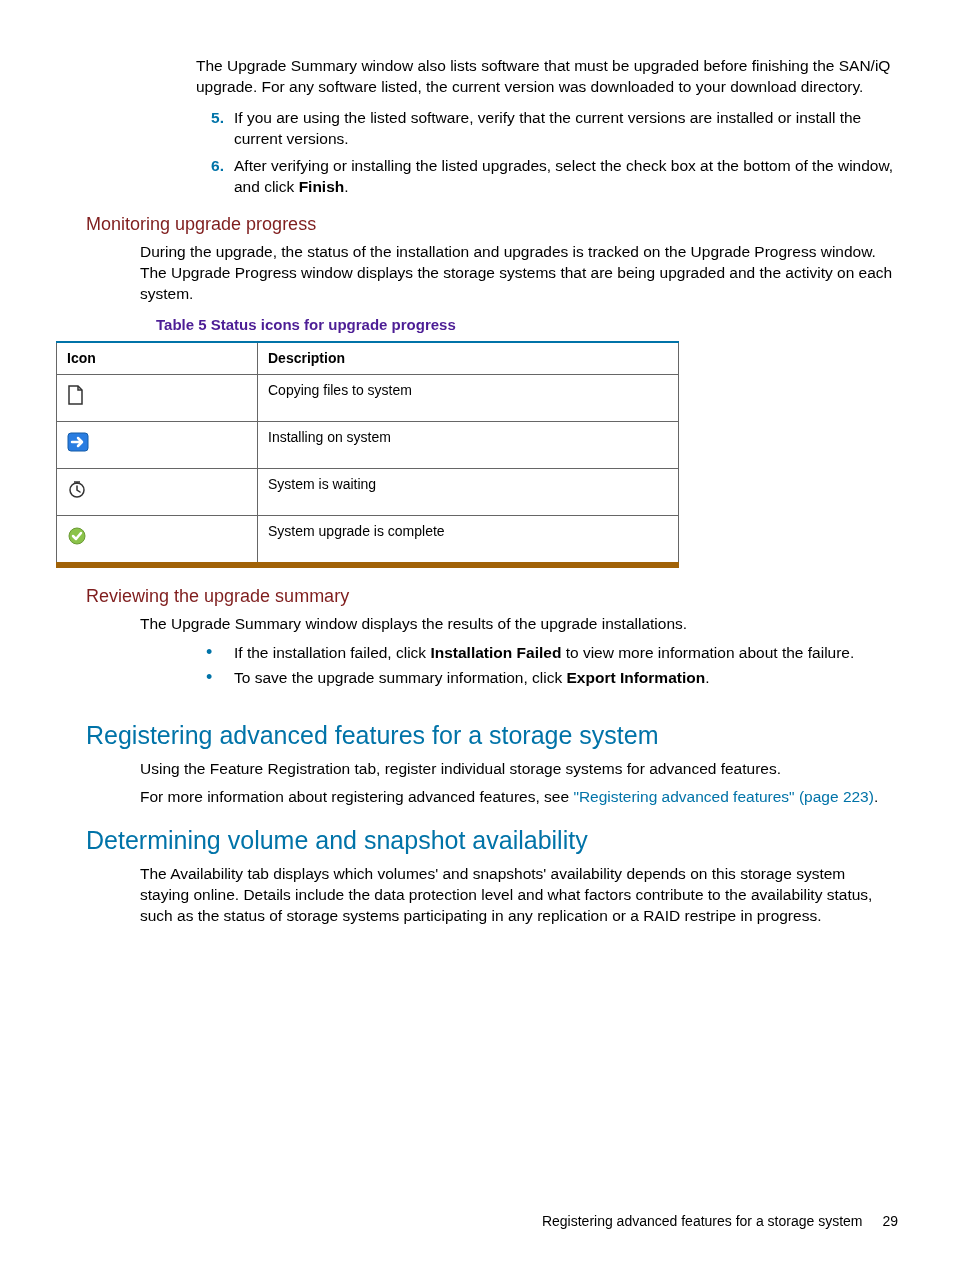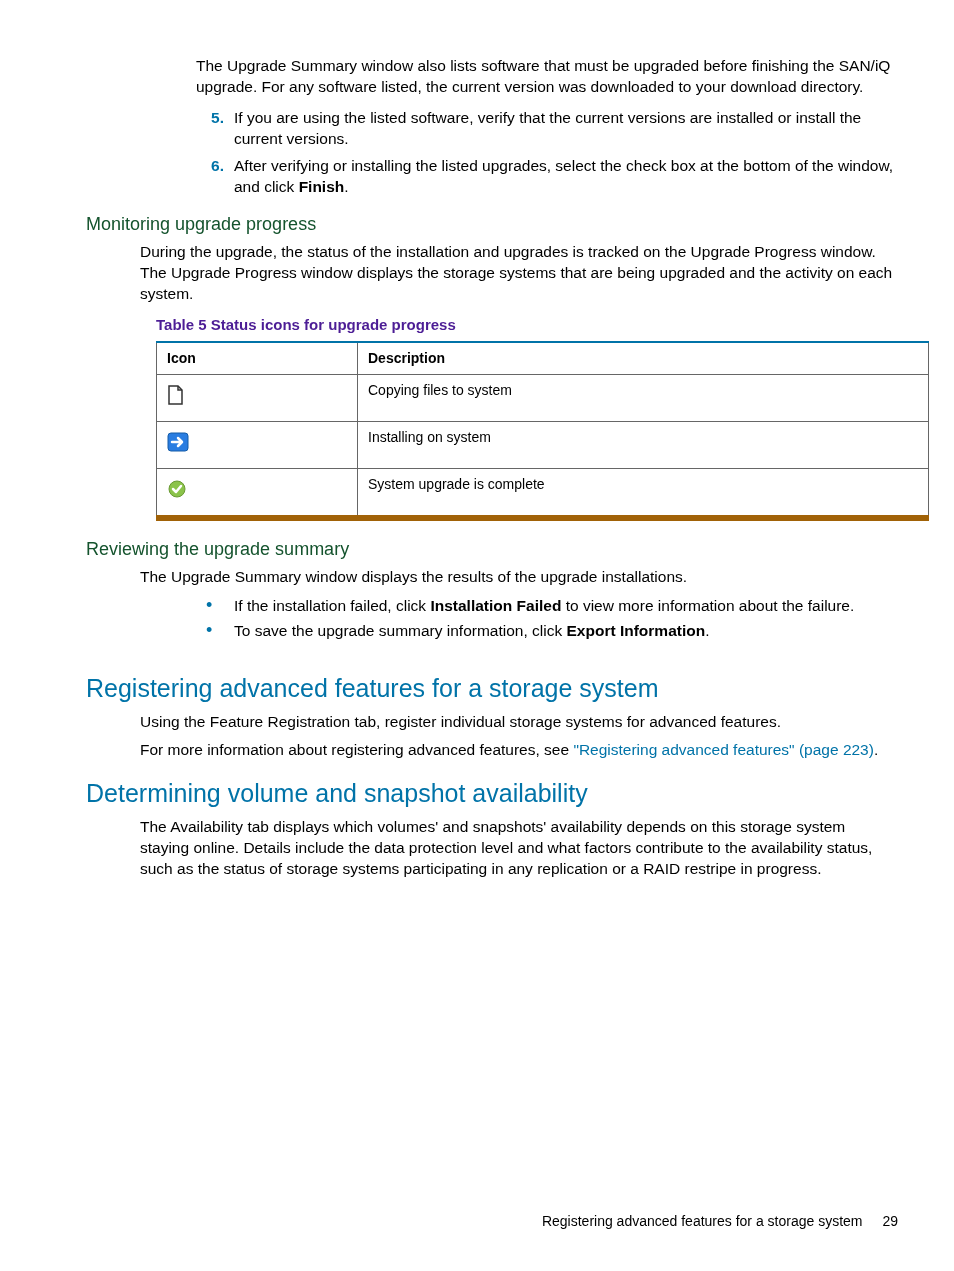--- a/index.html
+++ b/index.html
@@ -10,24 +10,24 @@
     padding: 56px 56px 40px 56px;
     width: 954px;
     box-sizing: border-box;
     line-height: 1.35;
   }
   .intro-block { margin-left: 140px; margin-bottom: 10px; }
   ol.numbered { margin: 0 0 14px 0; padding-left: 140px; list-style: none; }
   ol.numbered li { position: relative; padding-left: 38px; margin-bottom: 6px; }
   ol.numbered li .num { position: absolute; left: 0; top: 0; color: #0073a8; font-weight: bold; width: 28px; text-align: right; }
   .bold { font-weight: bold; }
-  h3.sub { color: #14532d; font-weight: normal; font-size: 18px; margin: 14px 0 6px 30px; }
+  h3.sub { color: #7f1d1d; font-weight: normal; font-size: 18px; margin: 14px 0 6px 30px; }
   .para { margin-left: 84px; margin-bottom: 8px; }
   .table-caption { font-weight: bold; color: #4c1d95; margin: 10px 0 6px 100px; font-size: 15px; }
-  table.status { border-collapse: collapse; width: 773px; margin-left: 100px; margin-bottom: 16px; }
+  table.status { border-collapse: collapse; width: 623px; margin-bottom: 16px; }
   table.status th, table.status td { border: 1px solid #666; padding: 6px 10px; text-align: left; font-size: 14px; vertical-align: top; }
   table.status th { font-weight: bold; background: #fff; }
   table.status .icon-cell { width: 180px; height: 34px; vertical-align: middle; }
   table.status tr:first-child th { border-top: 2px solid #0073a8; }
   table.status tr:last-child td { border-bottom: 6px solid #a16207; }
   ul.bullets { margin: 4px 0 30px 0; padding-left: 140px; list-style: none; }
   ul.bullets li { position: relative; padding-left: 38px; margin-bottom: 4px; }
   ul.bullets li::before { content: "•"; position: absolute; left: 10px; top: 0; color: #0073a8; font-size: 18px; line-height: 1; }
   h2.main { color: #0073a8; font-weight: normal; font-size: 25px; margin: 16px 0 6px 30px; }
   a.xref { color: #0073a8; text-decoration: none; }
@@ -80,20 +80,32 @@
               <path d="M5 10 h8 M11 6 l4 4 l-4 4" fill="none" stroke="#fff" stroke-width="2.5" stroke-linecap="round" stroke-linejoin="round"></path>
             </svg>
       </span>
     </td>
     <td>Installing on system</td>
   </tr>
   <tr>
     <td class="icon-cell">
       <span class="icon-svg">
         <svg width="20" height="20" viewBox="0 0 20 20">
+              <circle cx="10" cy="11" r="7" fill="#fff" stroke="#333" stroke-width="1.5"></circle>
+              <path d="M10 7 v4 l3 2" fill="none" stroke="#333" stroke-width="1.5" stroke-linecap="round"></path>
+              <path d="M7 3 l6 0 M10 3 v2" stroke="#333" stroke-width="1.5" fill="none"></path>
+            </svg>
+      </span>
+    </td>
+    <td>System is waiting</td>
+  </tr>
+  <tr>
+    <td class="icon-cell">
+      <span class="icon-svg">
+        <svg width="20" height="20" viewBox="0 0 20 20">
               <circle cx="10" cy="10" r="8" fill="#8bc34a" stroke="#6a9a34"></circle>
               <path d="M6 10 l3 3 l5 -6" fill="none" stroke="#fff" stroke-width="2.5" stroke-linecap="round" stroke-linejoin="round"></path>
             </svg>
       </span>
     </td>
     <td>System upgrade is complete</td>
   </tr>
 </tbody>
   </table>
 

